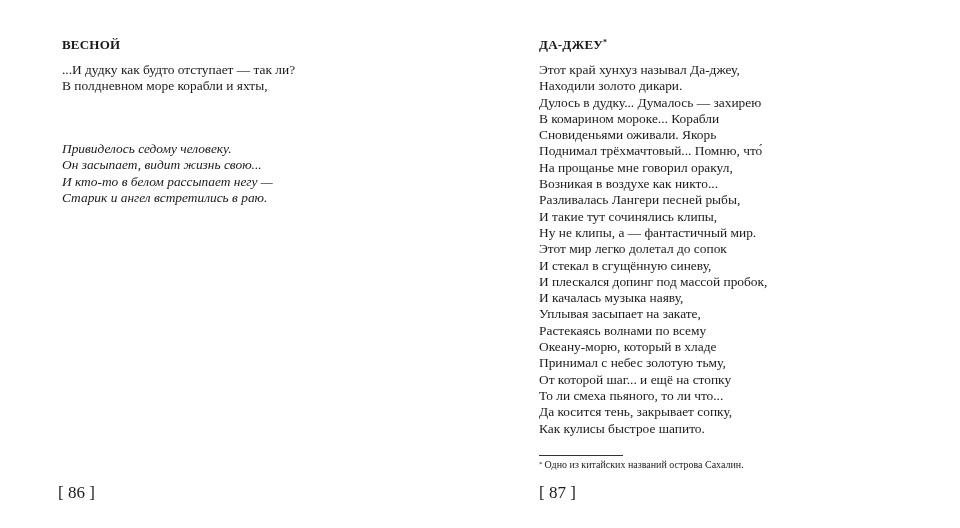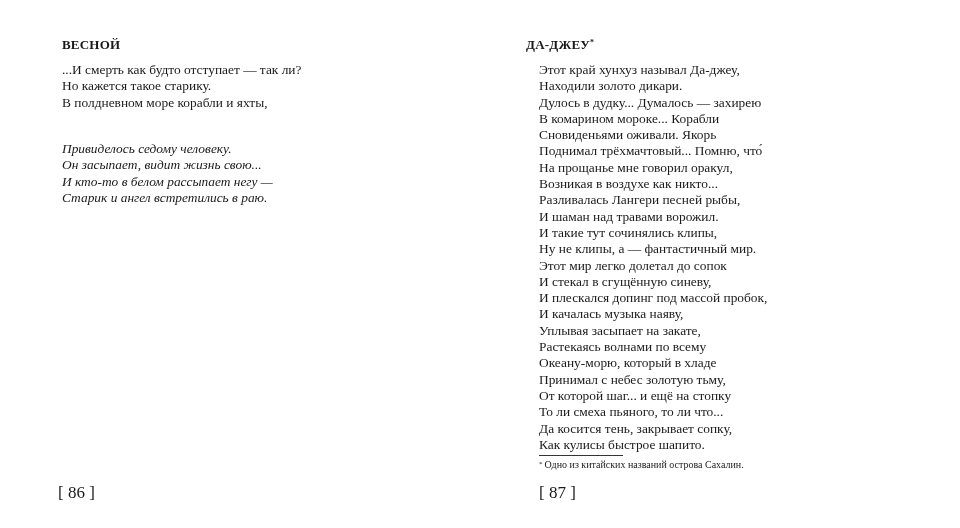--- a/index.html
+++ b/index.html
@@ -26,21 +26,21 @@
     .title {
       position: absolute;
       top: 36px;
       font-weight: bold;
       font-size: 13px;
       letter-spacing: 0.2px;
       line-height: 18px;
       margin: 0;
     }
     .page-left .title { left: 62px; }
-    .page-right .title { left: 46px; font-family: Liberation Serif, serif; }
+    .page-right .title { left: 59px; font-family: Liberation Serif, serif; }
     .title sup {
       font-size: 8px;
       vertical-align: top;
       position: relative;
       top: -2px;
     }
 
     .stanza {
       position: absolute;
       margin: 0;
@@ -90,22 +90,21 @@
     .page-left .page-number { left: 58px; }
     .page-right .page-number { left: 59px; text-align: right; }
   </style>
 </head>
 <body>
 
 <div class="page page-left">
   <h2 class="title"><span>ВЕСНОЙ</span></h2>
 
   <ul class="stanza stanza-1">
-    <li>...И смерть как будто отступает — так ли?</li>
-    <li>Но кажется такое старику.</li>
+    <li>...И дудку как будто отступает — так ли?</li>
     <li>В полдневном море корабли и яхты,</li>
   </ul>
 
   <ul class="stanza stanza-2">
     <li>Привиделось седому человеку.</li>
     <li>Он засыпает, видит жизнь свою...</li>
     <li>И кто-то в белом рассыпает негу —</li>
     <li>Старик и ангел встретились в раю.</li>
   </ul>
 
@@ -118,21 +117,20 @@
   <ul class="stanza">
     <li>Этот край хунхуз называл Да-джеу,</li>
     <li>Находили золото дикари.</li>
     <li>Дулось в дудку... Думалось — захирею</li>
     <li>В комарином мороке... Корабли</li>
     <li>Сновиденьями оживали. Якорь</li>
     <li>Поднимал трёхмачтовый... Помню, что́</li>
     <li>На прощанье мне говорил оракул,</li>
     <li>Возникая в воздухе как никто...</li>
     <li>Разливалась Лангери песней рыбы,</li>
-    <li>И шаман над травами ворожил.</li>
     <li>И такие тут сочинялись клипы,</li>
     <li>Ну не клипы, а — фантастичный мир.</li>
     <li>Этот мир легко долетал до сопок</li>
     <li>И стекал в сгущённую синеву,</li>
     <li>И плескался допинг под массой пробок,</li>
     <li>И качалась музыка наяву,</li>
     <li>Уплывая засыпает на закате,</li>
     <li>Растекаясь волнами по всему</li>
     <li>Океану-морю, который в хладе</li>
     <li>Принимал с небес золотую тьму,</li>

